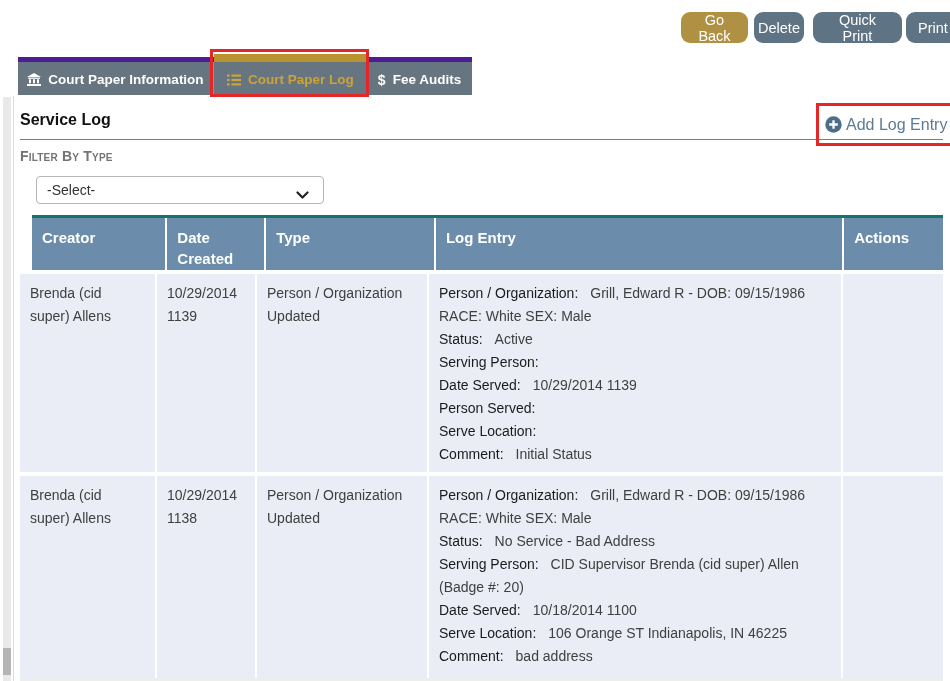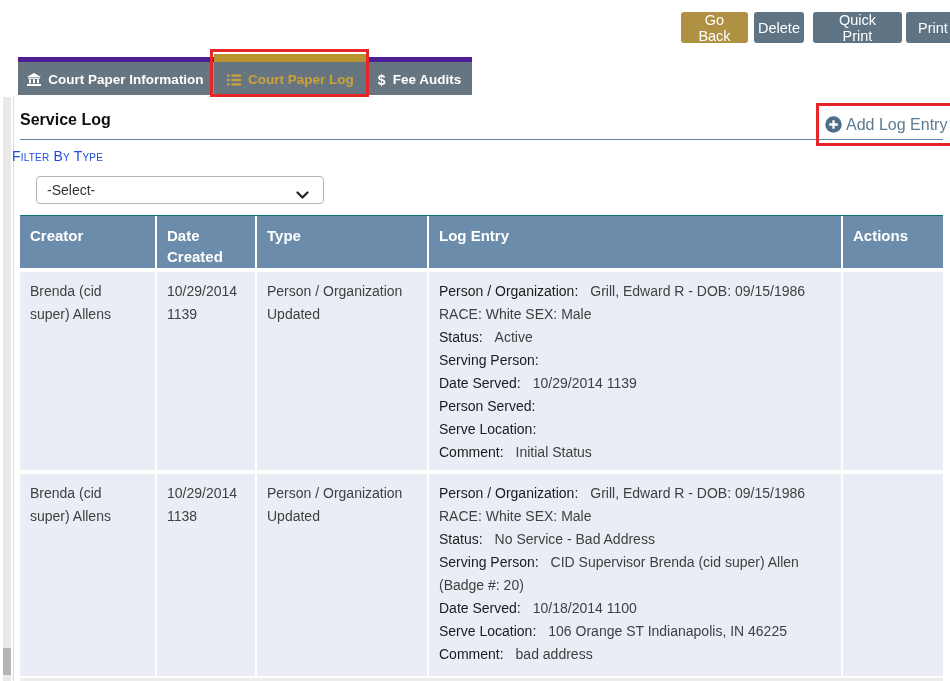--- a/index.html
+++ b/index.html
@@ -7,21 +7,21 @@
   body {
     font-family: "Liberation Sans", "DejaVu Sans", sans-serif;
     width:950px; height:681px; overflow:hidden; position:relative;
     color:#333;
   }
   .abs { position:absolute; }
 
   
   .tbtn {
     position:absolute; top:12px; height:31px;
-    border:none; border-radius:3px; color:#fff;
+    border:none; border-radius:9px; color:#fff;
     font-family:inherit; font-size:14.5px; text-align:center;
     display:flex; align-items:center; justify-content:center;
     cursor:pointer; background:#5e7383; padding:0 12px;
   }
   .tbtn.gold { background:#b09143; }
   #btn-goback { left:681px; width:67px; }
   #btn-delete { left:754px; width:50px; }
   #btn-quickprint { left:813px; width:89px; }
   #btn-print { left:906px; width:54px; }
 
@@ -57,42 +57,42 @@
 
   
   .scroll-track { position:absolute; left:3px; top:97px; width:8px; height:584px; background:#e9e9e9; }
   .scroll-thumb { position:absolute; left:0; top:551px; width:8px; height:27px; background:#b5b5b5; }
   .panel-edge { position:absolute; left:13px; top:96px; width:1px; height:585px; background:#dcdcdc; }
 
   
   #service-log { left:20px; top:111px; font-size:16px; font-weight:bold; color:#111; }
   #hr-blue { left:20px; top:139px; width:923px; height:1px; background:#5b84ad; }
   #filter-label {
-    left:12px; top:148px; font-size:14px; font-weight:normal; color:#1d4ed8;
+    left:20px; top:148px; font-size:14px; font-weight:bold; color:#737373;
     font-variant:small-caps; letter-spacing:0.2px;
   }
   .select {
     position:absolute; left:36px; top:176px; width:288px; height:28px;
     background:#fff; border:1px solid #b5b5b5; border-radius:4px;
     display:flex; align-items:center; padding:0 10px; cursor:pointer;
     font-size:14px; color:#333;
   }
   .select .chev { position:absolute; right:14px; top:10px; }
 
   #add-entry {
     position:absolute; left:825px; top:110px; height:29px;
     display:flex; align-items:center; gap:4px; cursor:pointer;
     background:none; border:none; font-family:inherit;
     font-size:16px; color:#5c7b92;
   }
 
   
   .tbl { position:absolute; left:20px; top:215px; width:923px; }
   .trow { display:flex; gap:2px; background:#fff; }
-  .thead { border-top:1px solid #0f766e; }
+  .thead { border-top:3px solid #0f766e;margin-left:12px; }
   .thead .th {
     background:#6b8cab; color:#fff; font-weight:bold; font-size:15px;
     padding:9px 10px 0 10px; height:52px; line-height:21px;
   }
   .td {
     background:#eaedf5; font-size:14px; color:#404040;
     padding:8px 10px 0 10px; line-height:23px; overflow:hidden;
   }
   .c1 { width:135px; }
   .c2 { width:98px;  }

